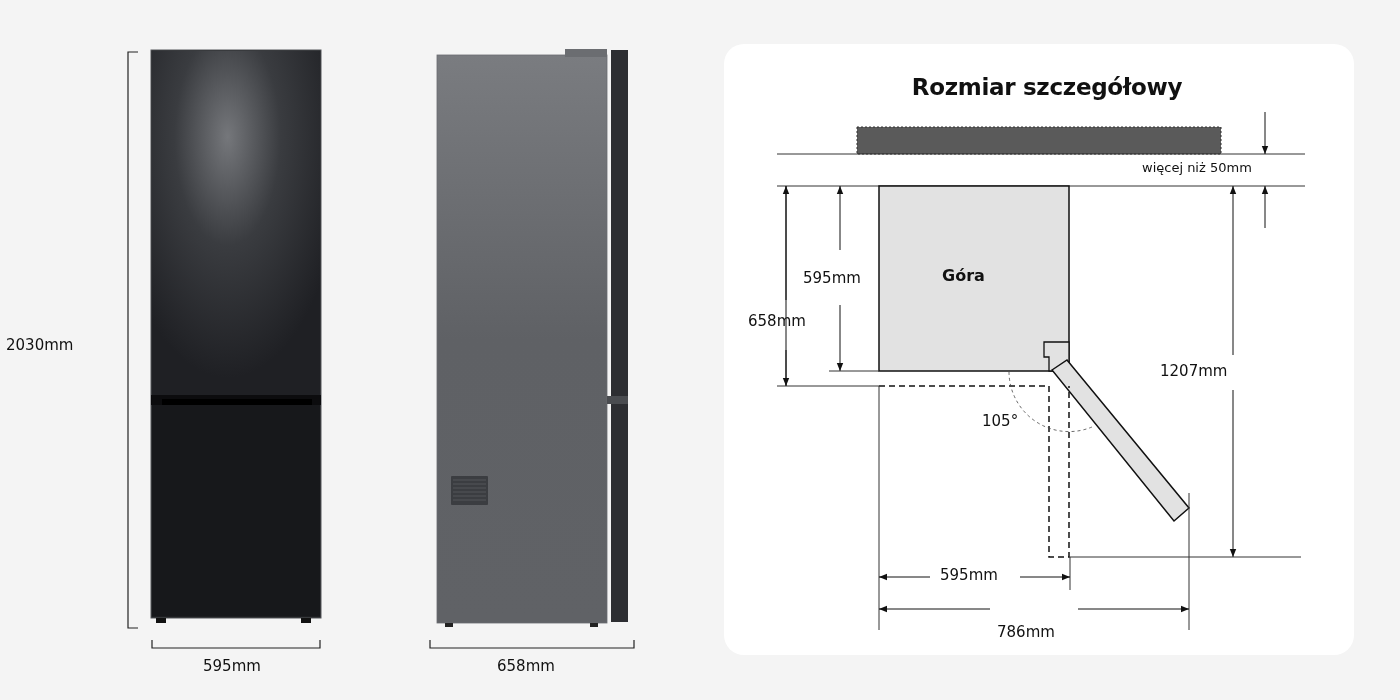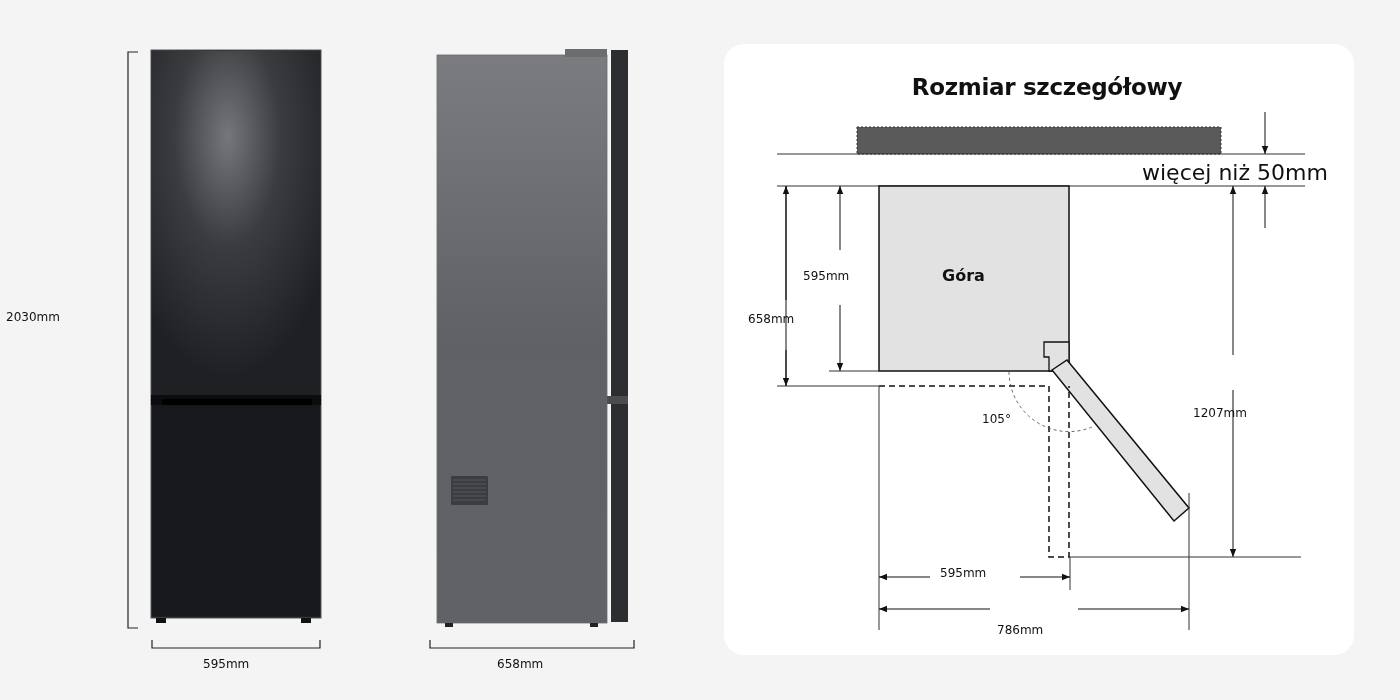--- a/index.html
+++ b/index.html
@@ -1,18 +1,18 @@
 <!DOCTYPE html>
 <html><head>
 <meta charset="utf-8">
 <style>
   html, body { margin:0; padding:0; }
   body { width:1400px; height:700px; background:#f4f4f4; position:relative; overflow:hidden;
          font-family:"DejaVu Sans", sans-serif; color:#111; }
-  .label { position:absolute; font-size:12px; color:#111; white-space:nowrap; font-family:"DejaVu Sans", sans-serif; }
+  .label { position:absolute; font-size:15px; color:#111; white-space:nowrap; font-family:"DejaVu Sans", sans-serif; }
   .panel { position:absolute; left:724px; top:44px; width:630px; height:611px; background:#fff; border-radius:20px; }
   .title { position:absolute; left:16px; right:0; top:30px; text-align:center; font-size:23px; font-weight:bold; letter-spacing:-0.3px; }
   svg { position:absolute; left:0; top:0; overflow:visible; }
 </style>
 </head>
 <body>
 
 <div>
   <svg width="1400" height="700">
     <defs>
@@ -55,21 +55,21 @@
       <line x1="453" y1="480" x2="486" y2="480"></line>
       <line x1="453" y1="484" x2="486" y2="484"></line>
       <line x1="453" y1="488" x2="486" y2="488"></line>
       <line x1="453" y1="492" x2="486" y2="492"></line>
       <line x1="453" y1="496" x2="486" y2="496"></line>
       <line x1="453" y1="500" x2="486" y2="500"></line>
     </g>
     <rect x="445" y="623" width="8" height="4" fill="#222"></rect>
     <rect x="590" y="623" width="8" height="4" fill="#222"></rect>
   </svg>
-  <div class="label" style="left:6px; top:310px;">2030mm</div>
+  <div class="label" style="left:6px; top:336px;">2030mm</div>
   <div class="label" style="left:203px; top:657px;">595mm</div>
 </div>
 <div class="label" style="left:497px; top:657px;">658mm</div>
 
 <div class="panel">
   <div class="title">Rozmiar szczegółowy</div>
 </div>
 
 <svg width="1400" height="700">
   <defs>
@@ -109,20 +109,20 @@
 
   <line x1="879" y1="386" x2="879" y2="630" stroke="#333"></line>
   <line x1="1070" y1="557" x2="1070" y2="590" stroke="#333"></line>
   <line x1="1189" y1="493" x2="1189" y2="630" stroke="#333"></line>
   <line x1="930" y1="577" x2="879" y2="577" stroke="#111" marker-end="url(#ah)"></line>
   <line x1="1020" y1="577" x2="1070" y2="577" stroke="#111" marker-end="url(#ah)"></line>
   <line x1="990" y1="609" x2="879" y2="609" stroke="#111" marker-end="url(#ah)"></line>
   <line x1="1078" y1="609" x2="1189" y2="609" stroke="#111" marker-end="url(#ah)"></line>
 </svg>
 
-<div class="label" style="left:1142px; top:160px; font-size:22px;">więcej niż 50mm</div>
+<div class="label" style="left:1142px; top:160px; font-size:13px;">więcej niż 50mm</div>
 <div class="label" style="left:942px; top:266px; font-size:16px; font-weight:bold;">Góra</div>
 <div class="label" style="left:803px; top:269px;">595mm</div>
 <div class="label" style="left:748px; top:312px;">658mm</div>
 <div class="label" style="left:982px; top:412px;">105°</div>
-<div class="label" style="left:1193px; top:362px;margin-top:44px;">1207mm</div>
+<div class="label" style="left:1160px; top:362px;">1207mm</div>
 <div class="label" style="left:940px; top:566px;">595mm</div>
 <div class="label" style="left:997px; top:598px;margin-top:25px;">786mm</div>
 
 </body></html>

